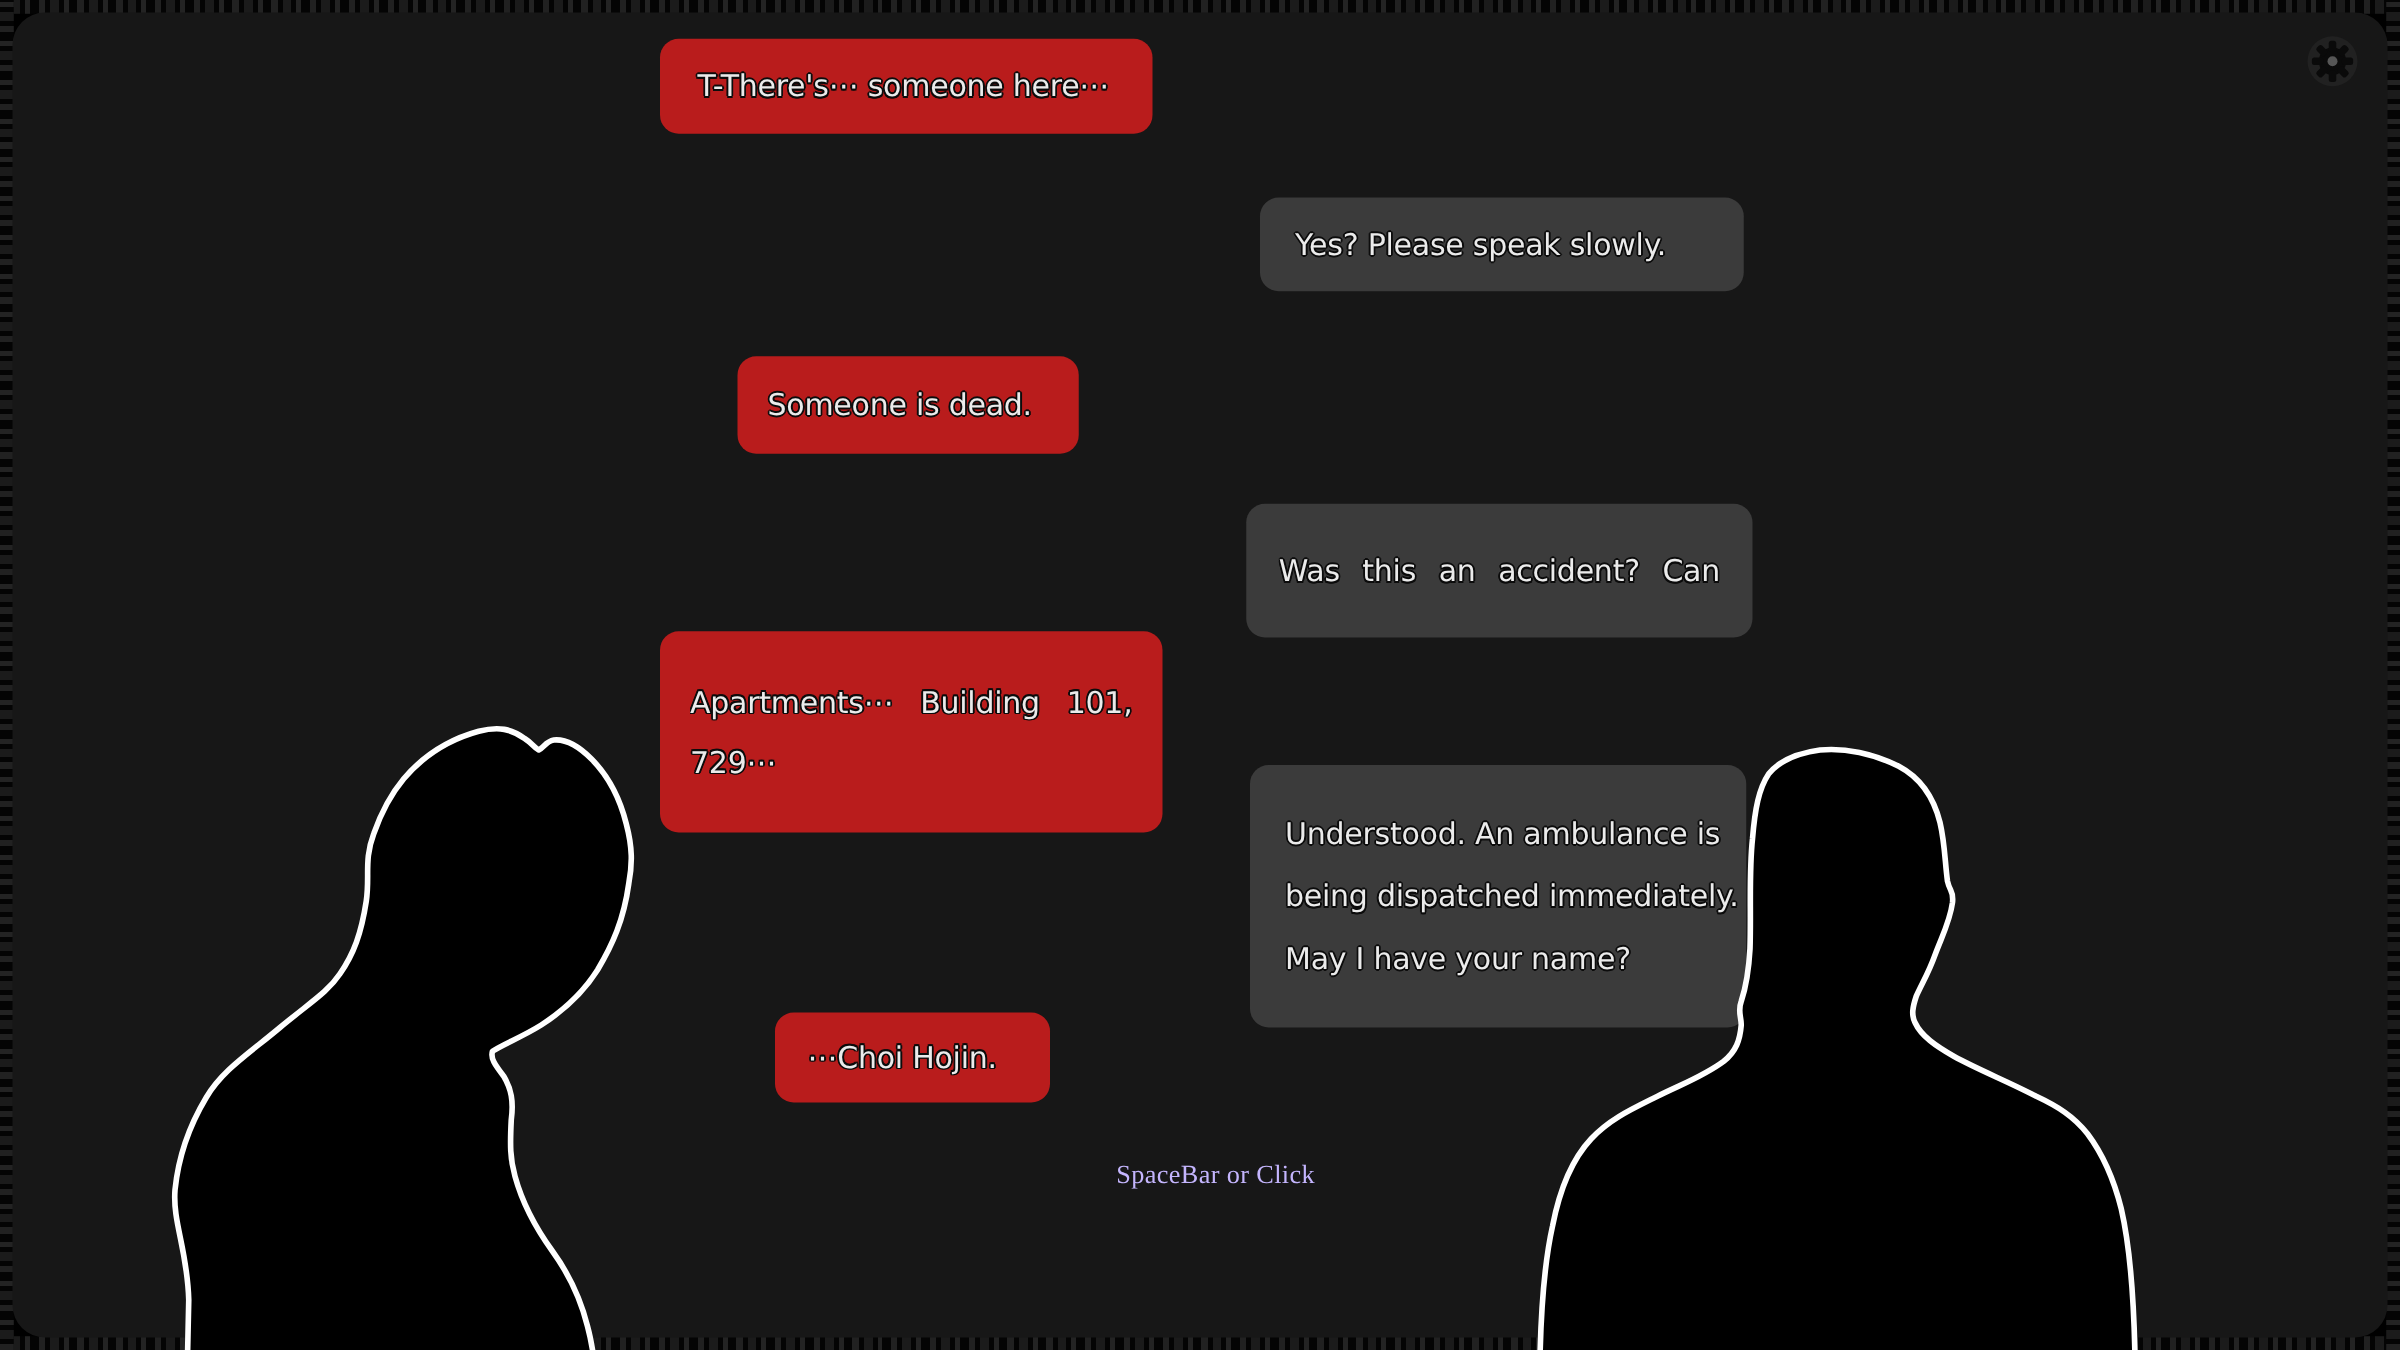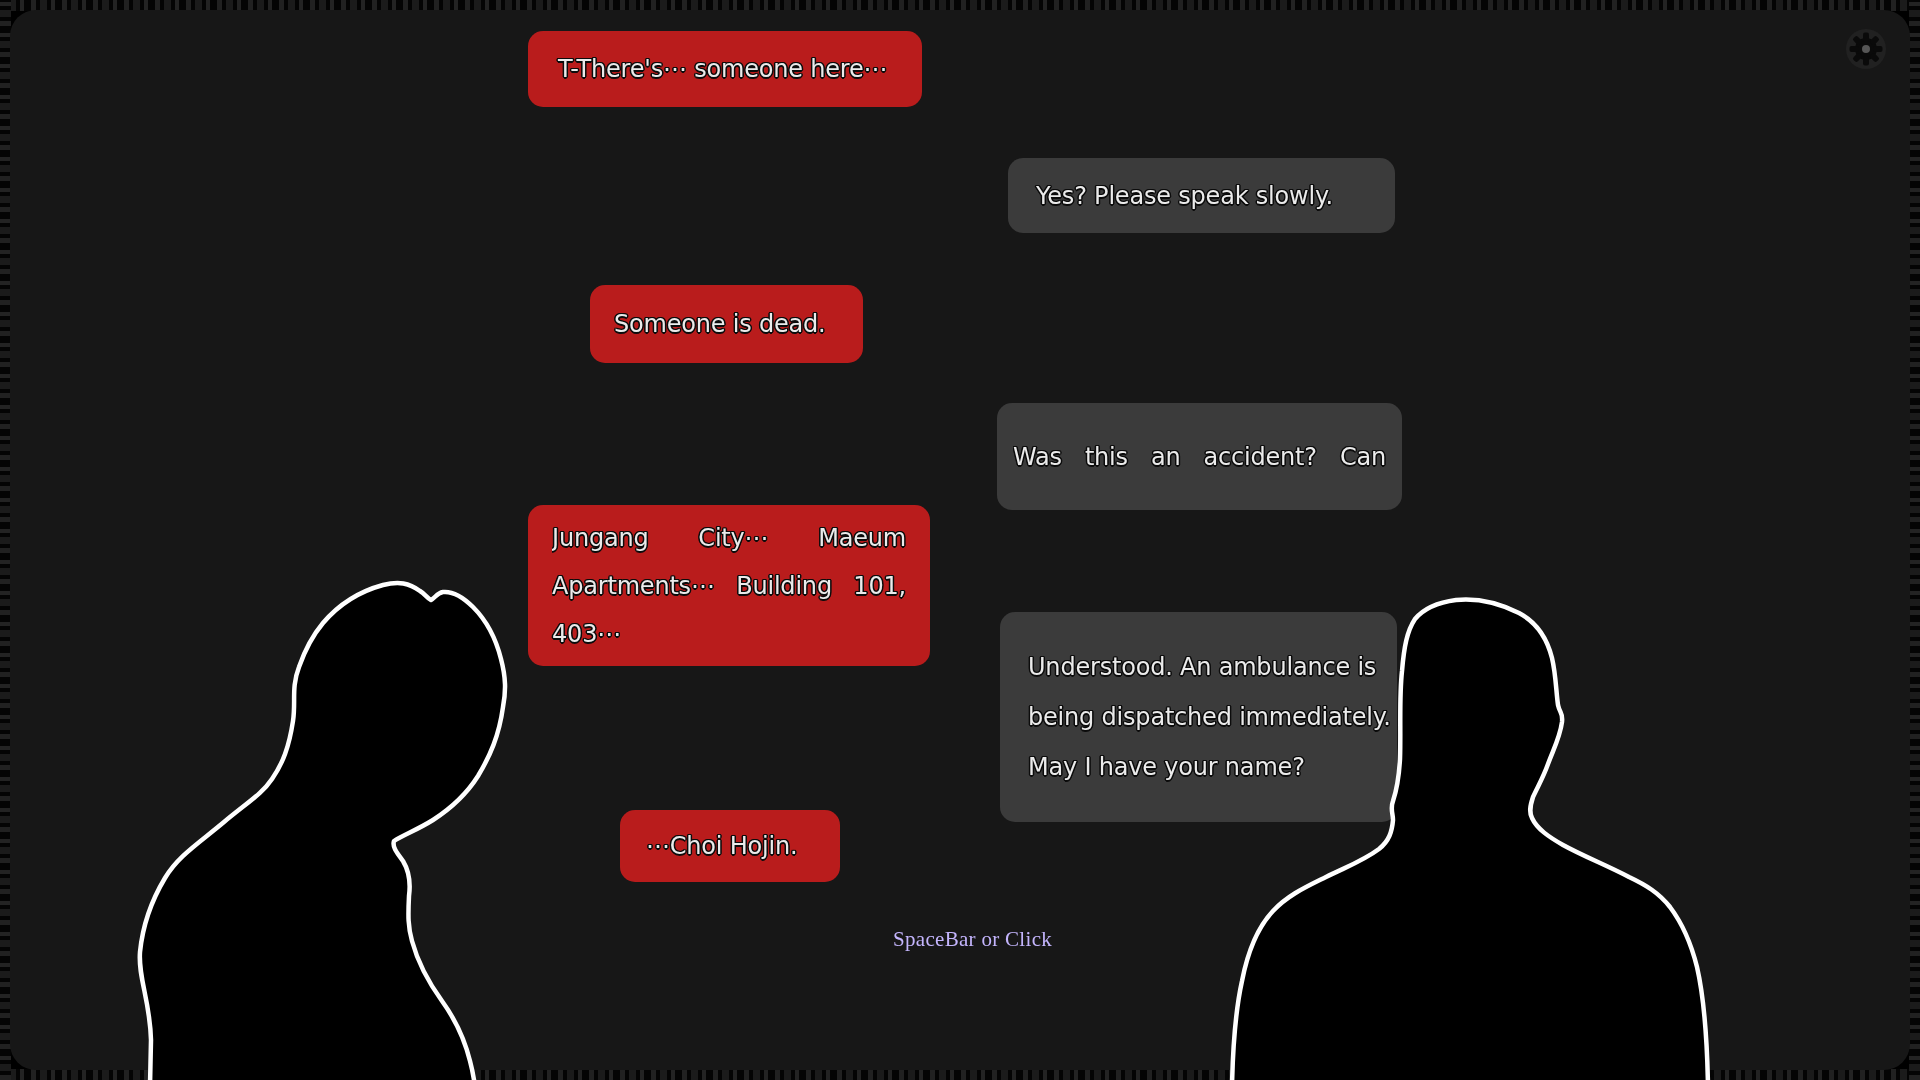--- a/index.html
+++ b/index.html
@@ -36,21 +36,21 @@
     text-shadow:1.5px 0 #0c0c0c,-1.5px 0 #0c0c0c,0 1.5px #0c0c0c,0 -1.5px #0c0c0c,
                 1px 1px #0c0c0c,-1px -1px #0c0c0c,1px -1px #0c0c0c,-1px 1px #0c0c0c;
   }
   .msg.left{background:#b91c1c;}
   .msg.right{background:#3b3b3b;}
   .line{height:48px;line-height:48px;white-space:nowrap;}
   .line.j{text-align:justify;text-align-last:justify;white-space:normal;height:48px;overflow:hidden;}
   #b1{left:528px;top:31px;width:394px;height:76px;padding:0 30px;}
   #b2{left:1008px;top:158px;width:387px;height:75px;padding:0 28px;}
   #b3{left:590px;top:285px;width:273px;height:78px;padding:0 24px;}
-  #b4{left:997px;top:403px;width:405px;height:107px;padding:0 16px;}
+  #b4{left:997px;top:403px;width:405px;height:107px;padding:0 26px;}
   #b5{left:528px;top:505px;width:402px;height:161px;padding:0 24px;}
   #b6{left:1000px;top:612px;width:397px;height:210px;padding:0 28px;}
   #b6 .line{height:50px;line-height:50px;}
   #b7{left:620px;top:810px;width:220px;height:72px;padding:0 26px;}
 
   
   .hint{
     position:absolute;left:893px;top:927px;z-index:2;
     font-family:"Liberation Serif","DejaVu Serif",serif;
     font-size:21px;color:#c4b5fd;letter-spacing:0.3px;white-space:nowrap;
@@ -87,23 +87,22 @@
 
   <div id="b2" class="msg right">
     <div class="line">Yes? Please speak slowly.</div>
   </div>
 
   <div id="b4" class="msg right">
     <div class="line j">Was this an accident? Can</div>
   </div>
 
   <div id="b5" class="msg left">
-    <div class="line j">Jungang City⋯ Maeum</div>
     <div class="line j">Apartments⋯ Building 101, Unit</div>
-    <div class="line">403⋯</div>
+    <div class="line">729⋯</div>
   </div>
 
   <div id="b6" class="msg right">
     <div class="line">Understood. An ambulance is</div>
     <div class="line">being dispatched immediately.</div>
     <div class="line">May I have your name?</div>
   </div>
 
   <div id="b7" class="msg left">
     <div class="line">⋯Choi Hojin.</div>

